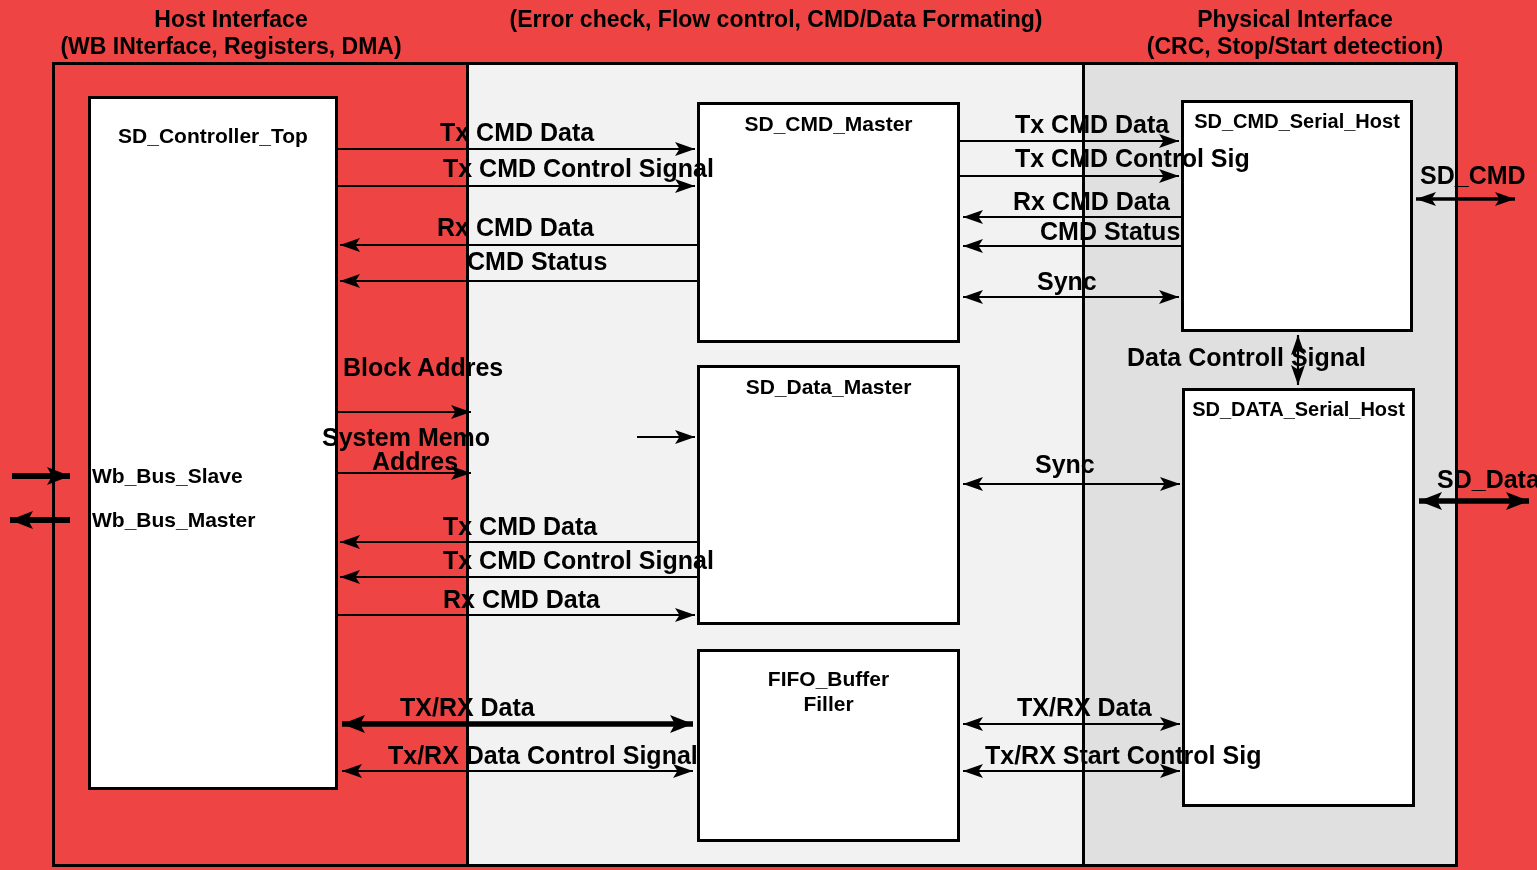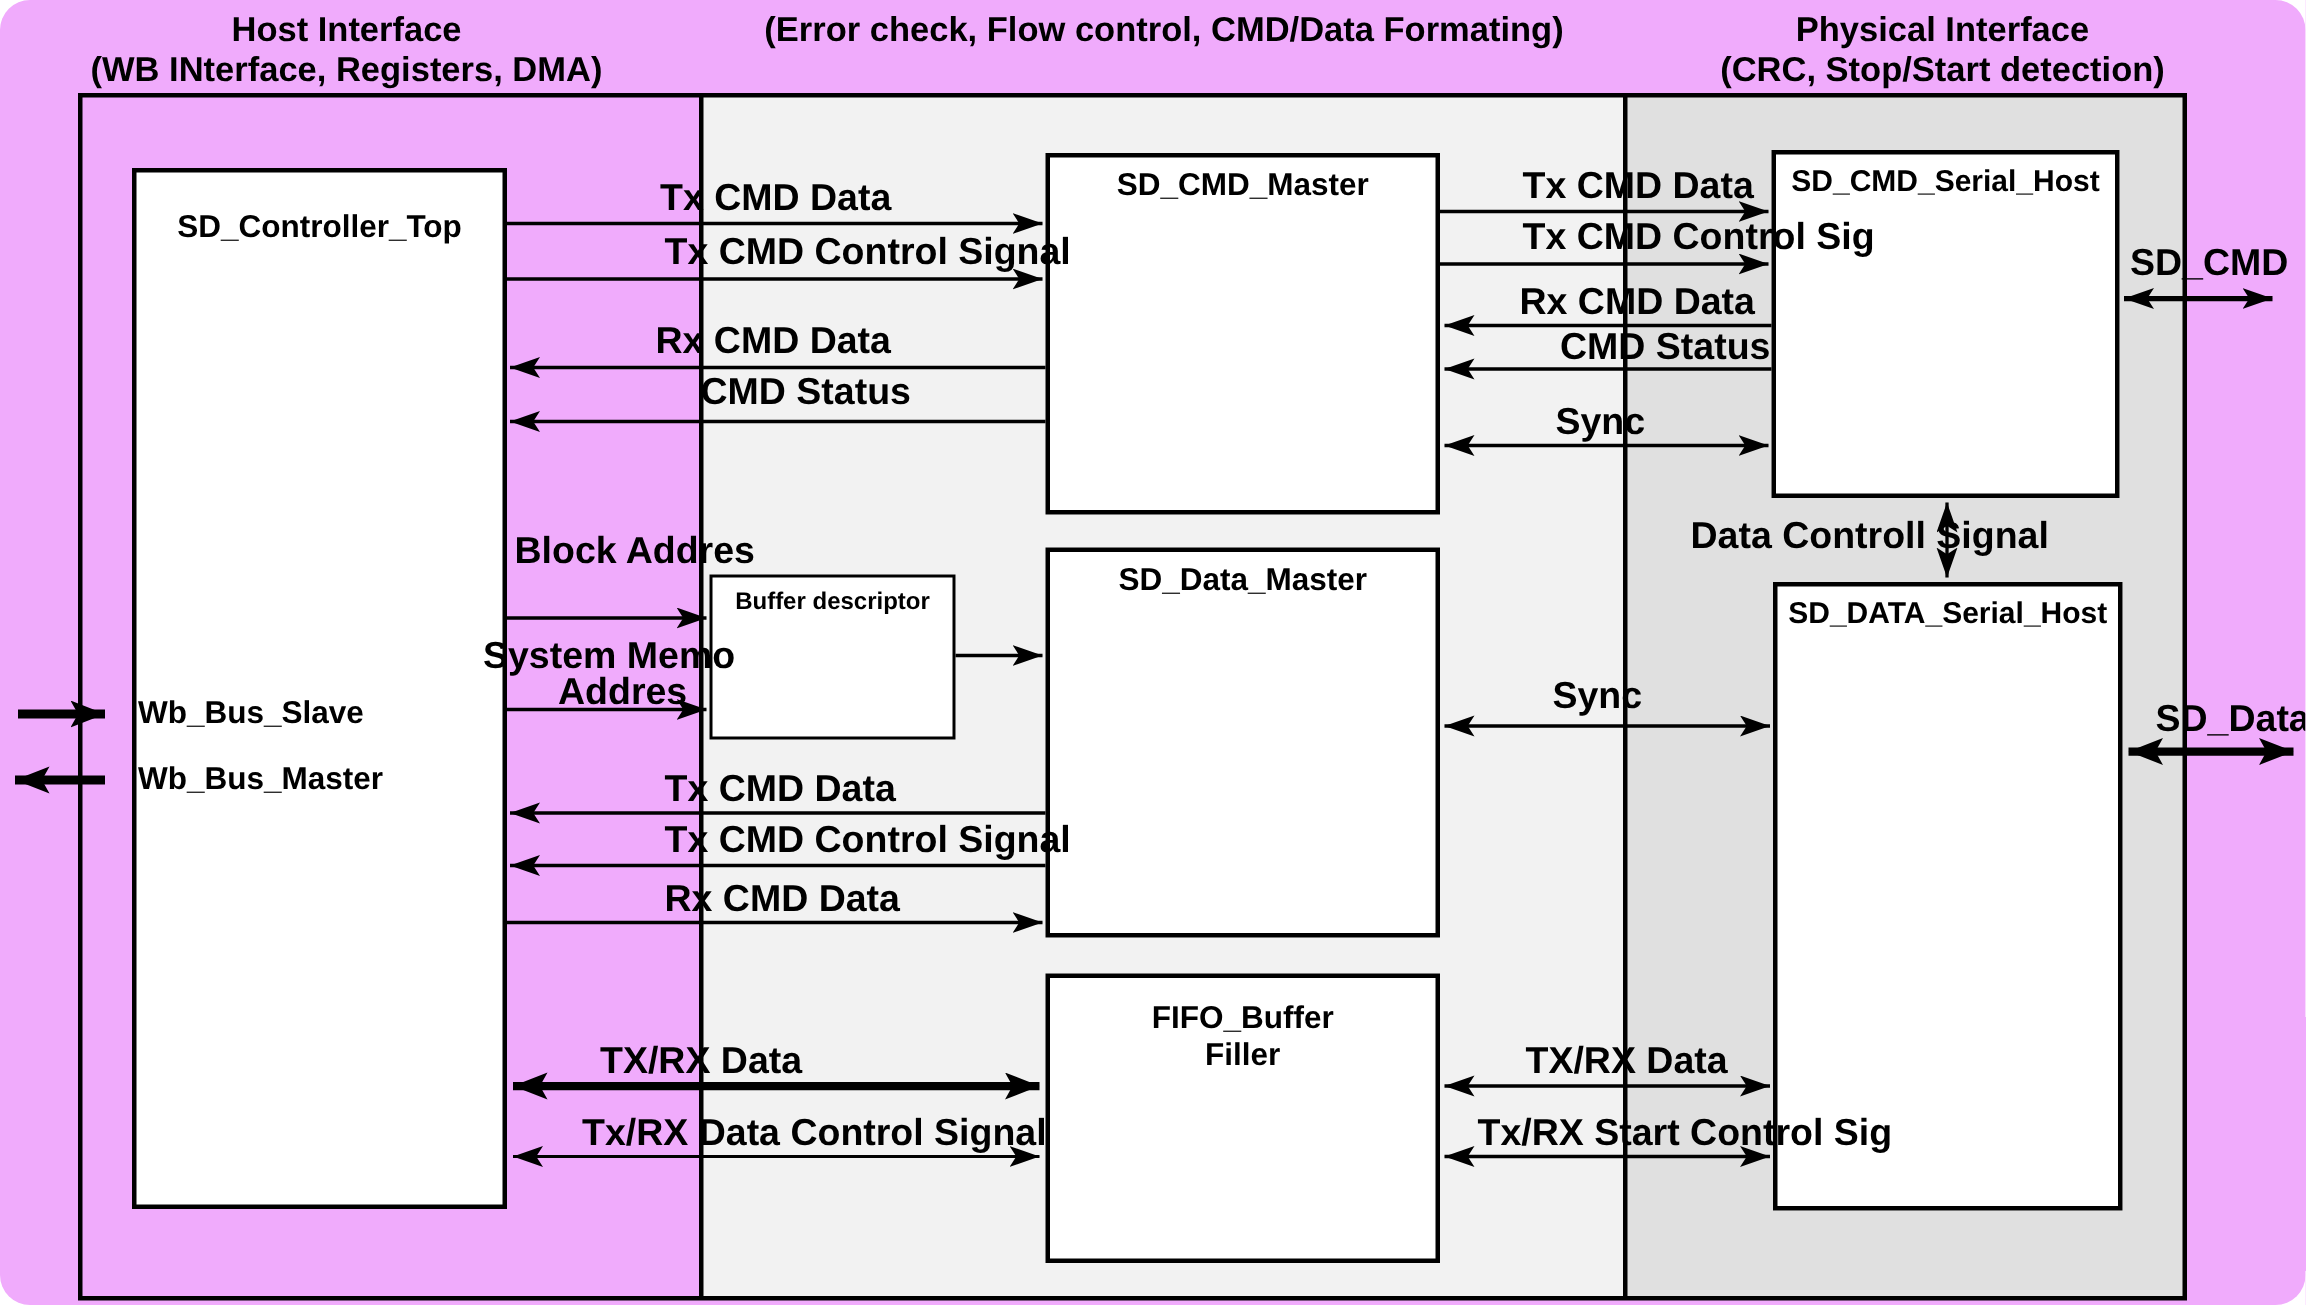--- a/index.html
+++ b/index.html
@@ -1,20 +1,19 @@
 <!DOCTYPE html>
 <html style="--card-bg: #f2f2f2; --physical-bg: #e0e0e0; --block-bg: #ffffff; --line: #000000;"><head>
 <meta charset="utf-8">
 <style>
   html,body{margin:0;padding:0;background:#ffffff;}
   .canvas{
     position:relative;width:1537px;height:870px;overflow:hidden;
     font-family:"Liberation Sans",sans-serif;font-weight:bold;color:#000;
-    background:#f0abfc;
-    border-radius:20px;
+    background:#ef4444;
   }
   .bg{position:absolute;top:62px;height:802px;}
   .bg-card{left:466px;width:616px;background:var(--card-bg,#f2f2f2);border-left:3px solid #000;}
   .bg-phys{left:1082px;width:373px;background:var(--physical-bg,#e0e0e0);border-left:3px solid #000;}
   .outer-box{position:absolute;left:52px;top:62px;width:1400px;height:799px;border:3px solid #000;}
   .hdr{position:absolute;top:6px;text-align:center;line-height:27px;font-size:23px;}
   .block{position:absolute;background:var(--block-bg,#ffffff);border:3px solid #000;box-sizing:border-box;text-align:center;}
   .btitle{font-size:21px;padding-top:6px;line-height:25px;}
   .block-buffer{border-width:2px;}
   .block-buffer .btitle{font-size:16px;padding-top:8px;line-height:18px;}
@@ -37,29 +36,26 @@
     <div>(WB INterface, Registers, DMA)</div>
   </div>
   <div class="hdr" style="left:466px;width:620px;">
     <div>(Error check, Flow control, CMD/Data Formating)</div>
   </div>
   <div class="hdr" style="left:1085px;width:420px;">
     <div>Physical Interface</div>
     <div>(CRC, Stop/Start detection)</div>
   </div>
 
-  <div class="block" style="left:88px;top:112px;width:250px;height:694px;">
+  <div class="block" style="left:88px;top:96px;width:250px;height:694px;">
     <div class="btitle" style="padding-top:24px;">SD_Controller_Top</div>
   </div>
   <div class="port" style="left:92px;top:464px;">Wb_Bus_Slave</div>
   <div class="port" style="left:92px;top:508px;">Wb_Bus_Master</div>
 
-  <div class="block block-buffer" style="left:473px;top:383px;width:164px;height:110px;">
-    <div class="btitle">Buffer descriptor</div>
-  </div>
 
   <div class="block" style="left:697px;top:102px;width:263px;height:241px;">
     <div class="btitle">SD_CMD_Master</div>
   </div>
 
   <div class="block" style="left:697px;top:365px;width:263px;height:260px;">
     <div class="btitle">SD_Data_Master</div>
   </div>
 
   <div class="block" style="left:697px;top:649px;width:263px;height:193px;">

